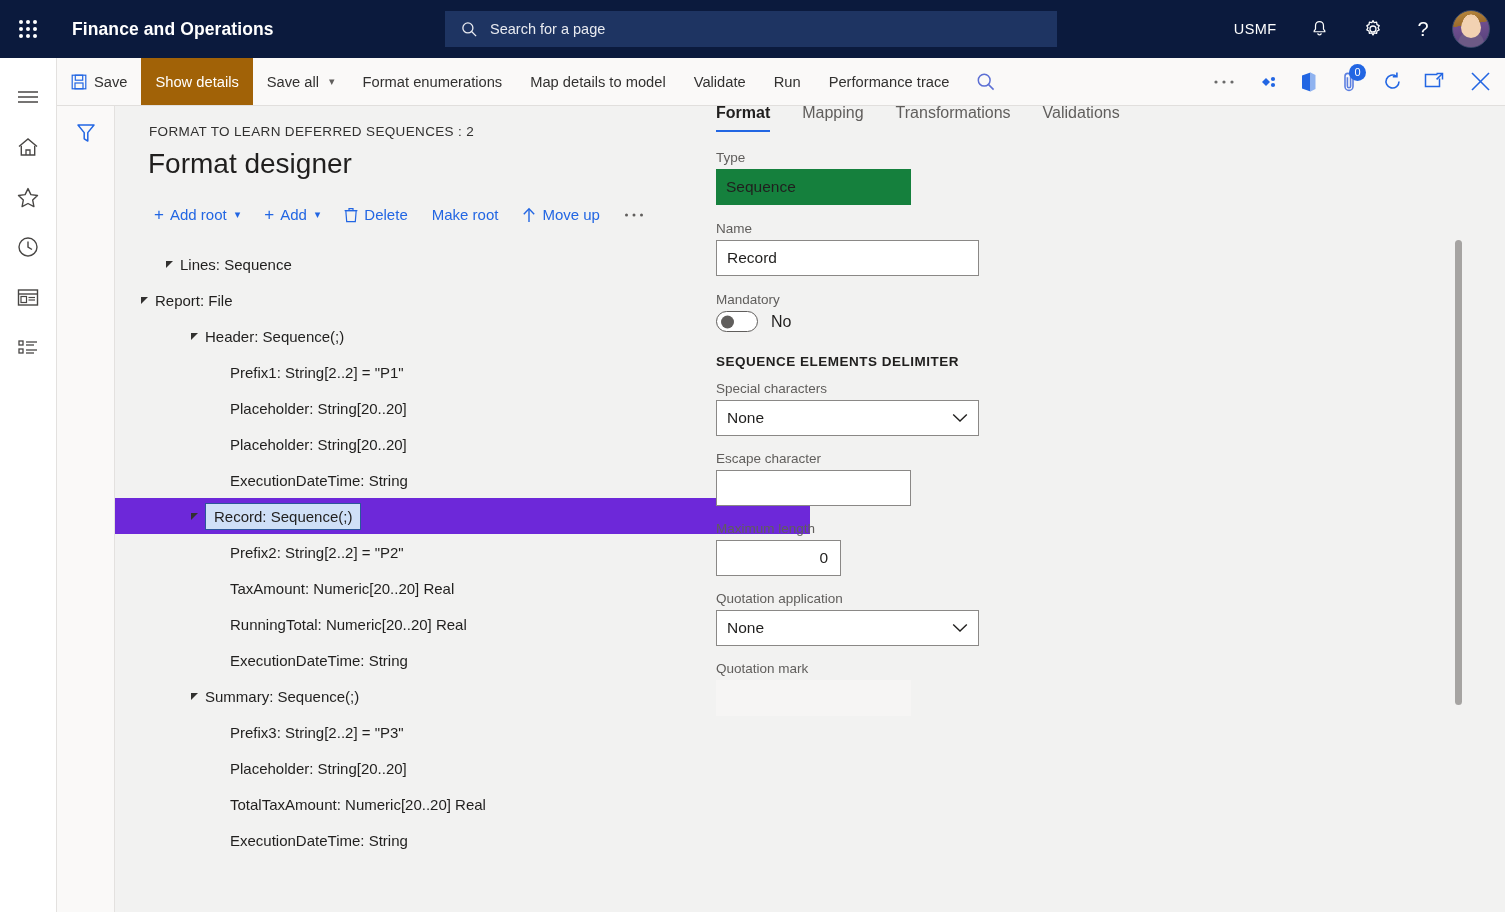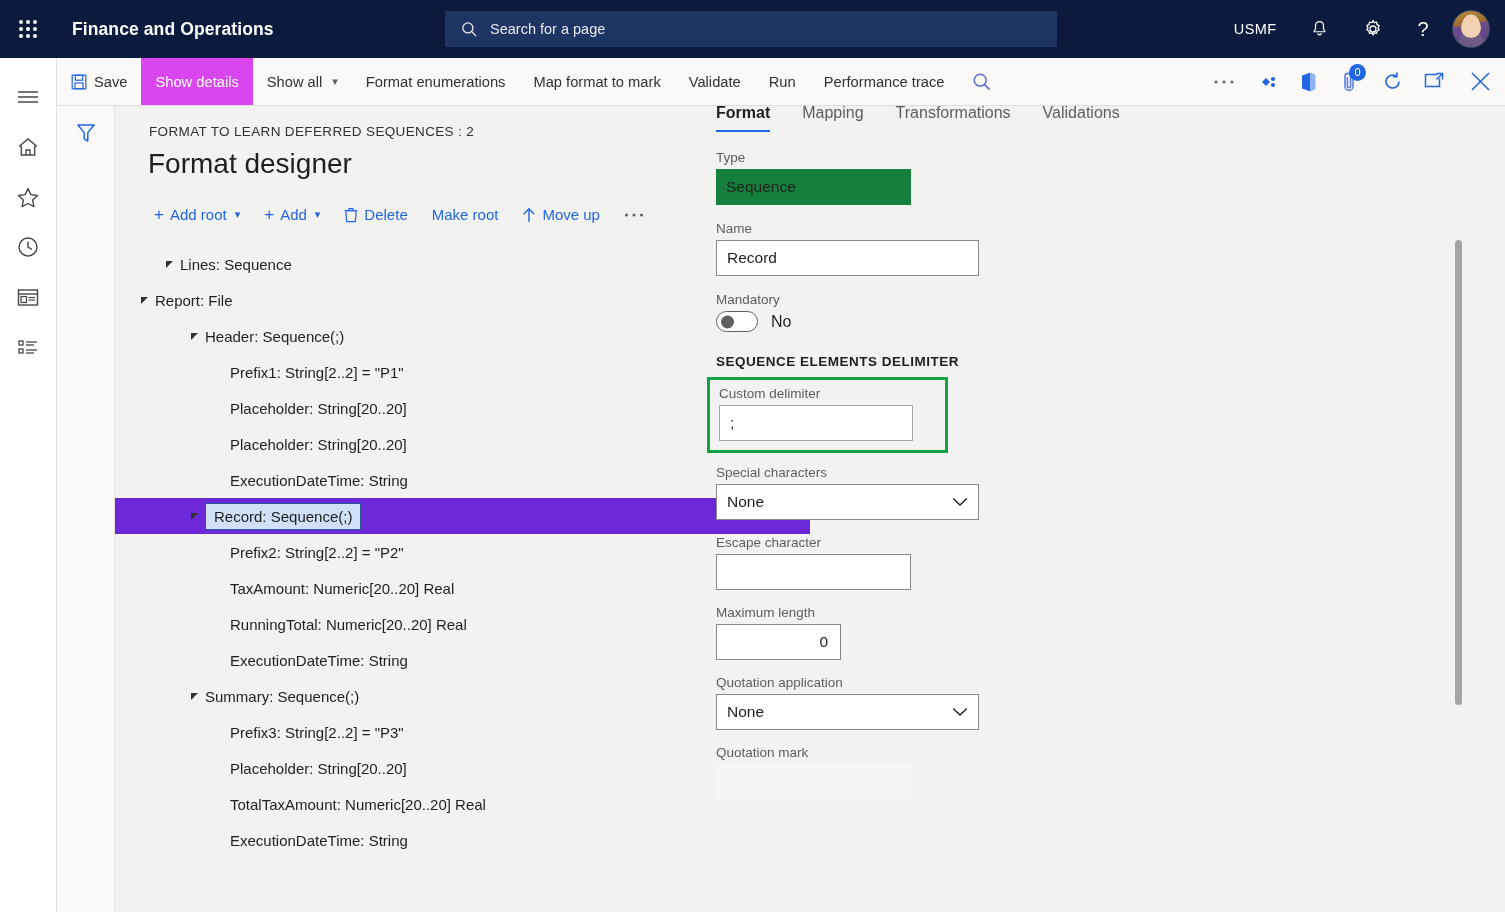--- a/index.html
+++ b/index.html
@@ -54,21 +54,21 @@
 
   
   .toolbar {
     position: absolute; left: 57px; top: 58px; width: 1448px; height: 48px;
     background: #faf9f8; border-bottom: 1px solid #e1dfdd; display: flex; align-items: stretch;
   }
   .tb-btn {
     display: flex; align-items: center; gap: 7px; padding: 0 14px;
     font-size: 14.7px; color: #323130; cursor: pointer; white-space: nowrap;
   }
-  .tb-btn.primary { background: #d946ef; color: #fff; }
+  .tb-btn.primary { background: #a16207; color: #fff; }
   .caret { font-size: 11px; color: #605e5c; margin-left: 3px; }
   .tb-spacer { flex: 1; }
   .tb-icon {
     display: flex; align-items: center; justify-content: center;
     width: 42px; cursor: pointer; color: #2266e3;
   }
   .badge-wrap { position: relative; display: inline-flex; }
   .badge {
     position: absolute; right: -8px; top: -7px; min-width: 17px; height: 17px;
     background: #2266e3; color: #fff; border-radius: 50%;
@@ -303,28 +303,28 @@
           <rect x="1.2" y="1.2" width="13.6" height="13.6" fill="none" stroke="#2266e3" stroke-width="1.2"></rect>
           <rect x="4.3" y="1.2" width="7.4" height="5" fill="none" stroke="#2266e3" stroke-width="1.2"></rect>
           <rect x="4" y="9" width="8" height="5.8" fill="none" stroke="#2266e3" stroke-width="1.2"></rect>
         </svg>
       <span>Save</span>
     </div>
     <div class="tb-btn primary">
       <span>Show details</span>
     </div>
     <div class="tb-btn">
-      <span>Show all</span>
+      <span>Save all</span>
       <span class="caret">▾</span>
     </div>
     <div class="tb-btn">
       <span>Format enumerations</span>
     </div>
     <div class="tb-btn">
-      <span>Map format to mark</span>
+      <span>Map details to model</span>
     </div>
     <div class="tb-btn">
       <span>Validate</span>
     </div>
     <div class="tb-btn">
       <span>Run</span>
     </div>
     <div class="tb-btn">
       <span>Performance trace</span>
     </div>
@@ -572,24 +572,20 @@
       <div class="toggle-row">
         <div class="toggle">
             <i></i>
           </div>
         <span class="toggle-val">No</span>
       </div>
     </div>
 
     <div class="section-head">SEQUENCE ELEMENTS DELIMITER</div>
 
-    <div class="highlight-box">
-      <div class="flabel">Custom delimiter</div>
-      <div class="hl-input" style="width:194px;">;</div>
-    </div>
 
     <div class="fgroup" style="margin-top:12px;">
       <div class="flabel">Special characters</div>
       <div class="fselect" style="width:263px;">
         <span>None</span>
         <span>
           <svg width="16" height="10" viewBox="0 0 16 10">
               <path d="M1.2 1.5L8 8 14.8 1.5" fill="none" stroke="#201f1e" stroke-width="1.4"></path>
             </svg>
         </span>

